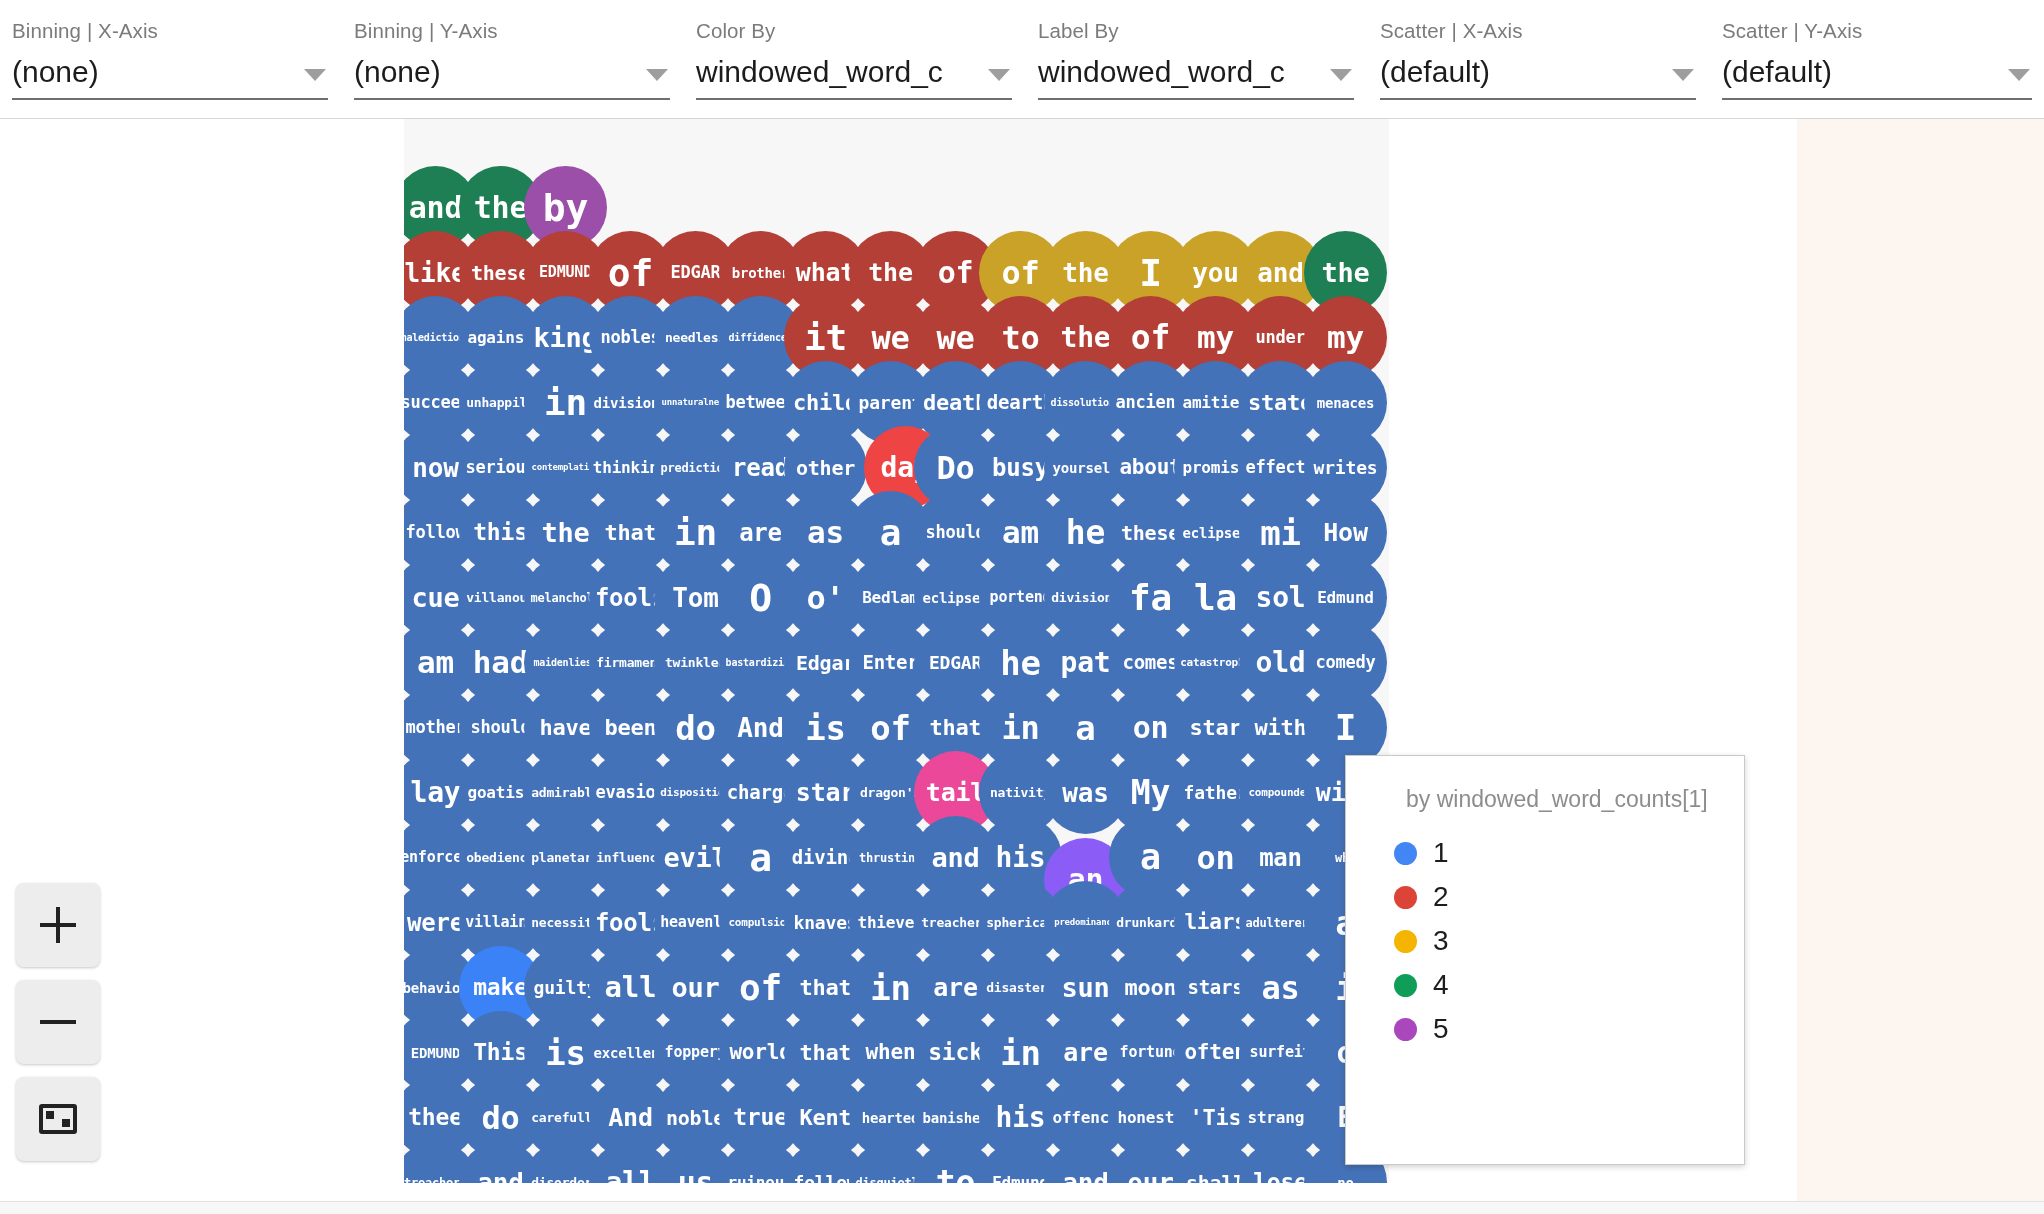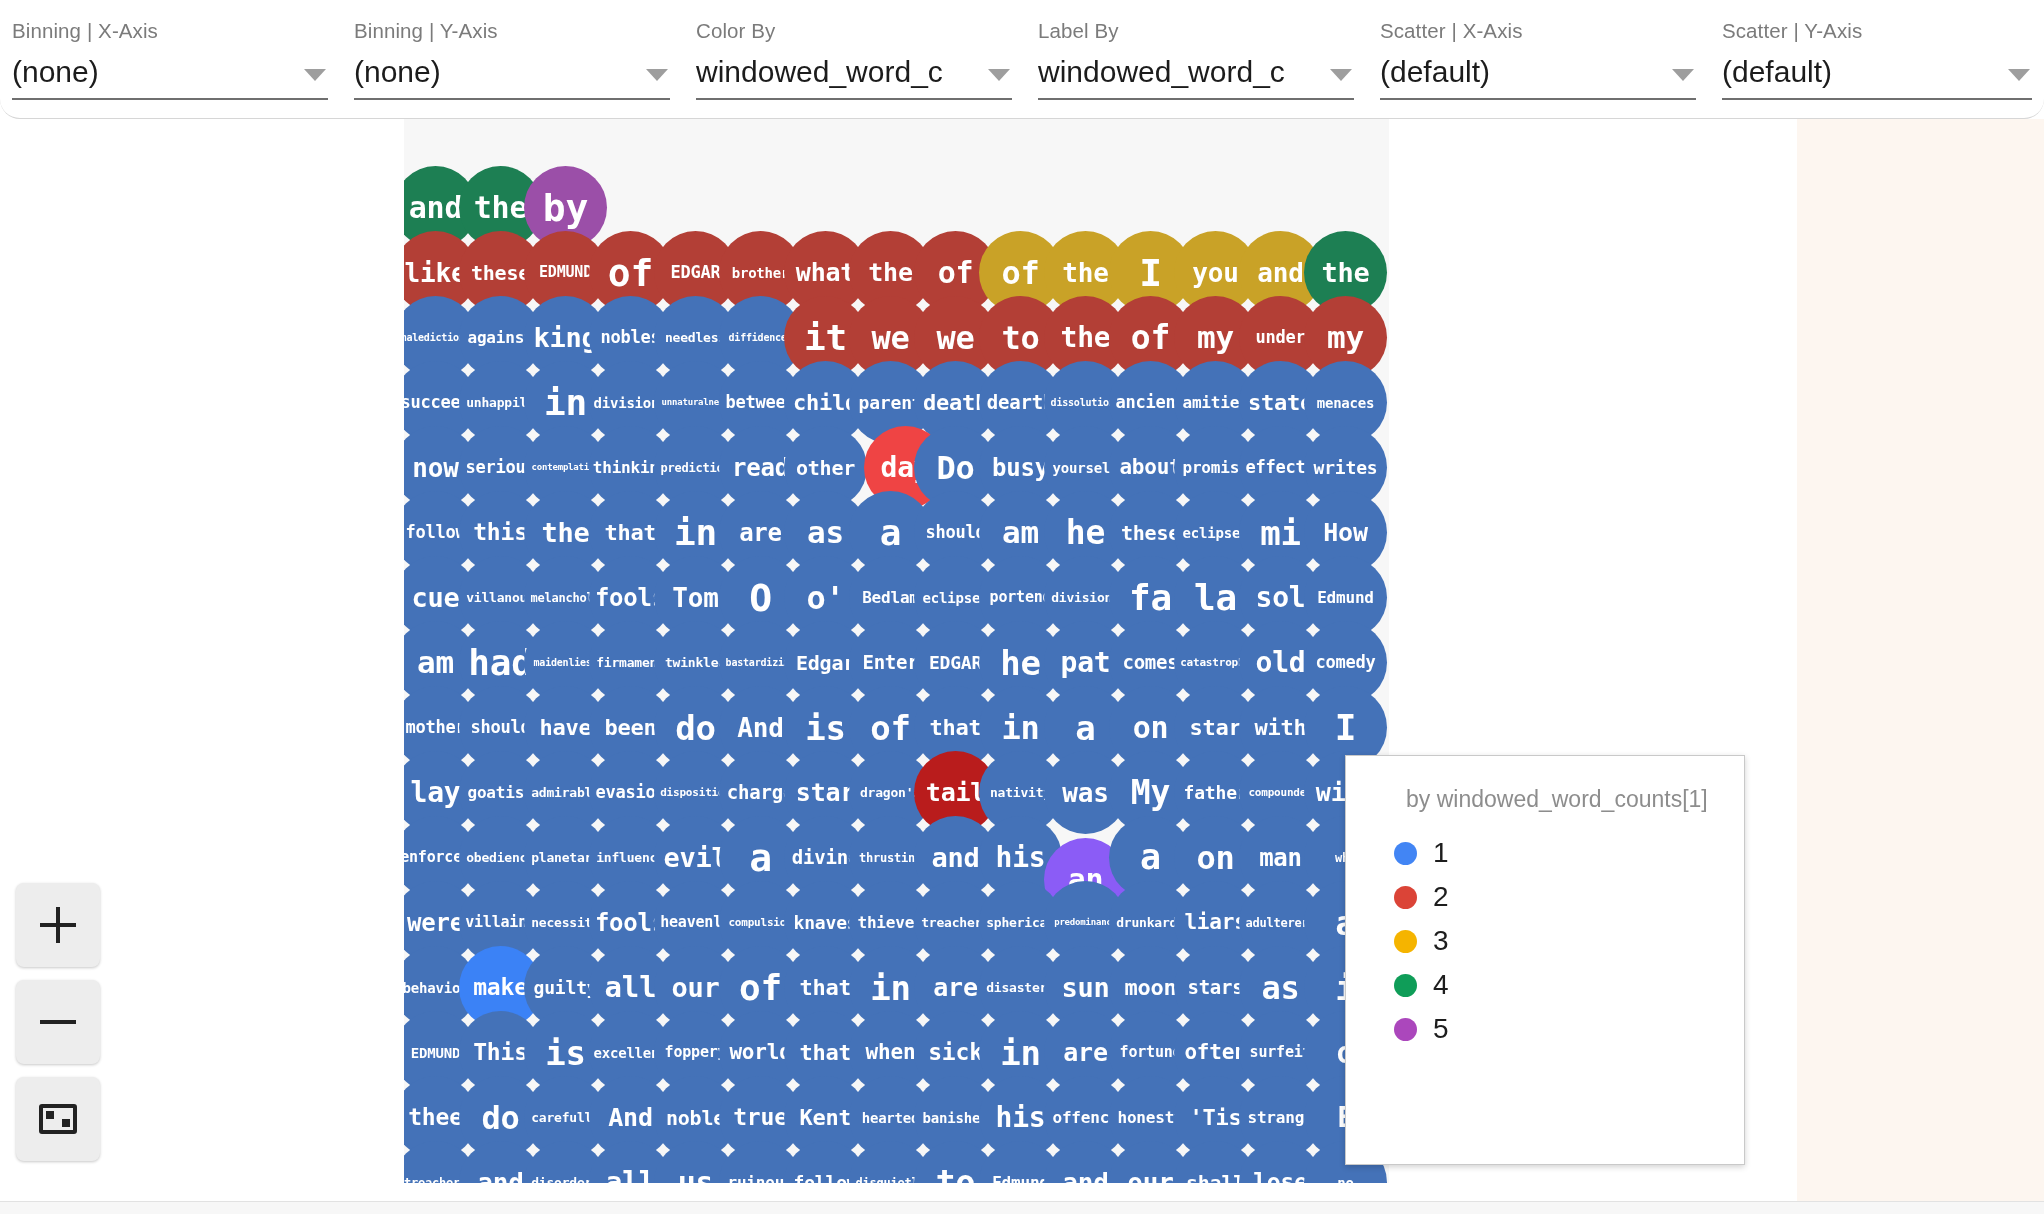--- a/index.html
+++ b/index.html
@@ -9,21 +9,20 @@
     font-family:"Liberation Sans", sans-serif;
     -webkit-font-smoothing:antialiased;
   }
   #root{position:relative;width:2044px;height:1214px;}
 
   
   .toolbar{
     position:absolute;left:0;top:0;width:2044px;height:119px;
     background:#fff;box-sizing:border-box;
     border-bottom:1px solid #d6d6d6;
-    border-radius:20px;
   }
   .field{position:absolute;top:18px;box-sizing:border-box;}
   .field-label{
     font-size:20.5px;color:#7b7b7b;letter-spacing:.1px;
     white-space:nowrap;line-height:26px;
   }
   .field-ctl{
     position:relative;margin-top:6px;
     border-bottom:2px solid #6f6f6f;height:48px;
   }
@@ -402,21 +401,21 @@
         <div class="bubble" style="left: 640px; top: 446px; width: 83px; height: 83px; background: rgb(68, 114, 184);">
           <span style="font-size: 13px;">divisions</span>
         </div>
         <div class="bubble" style="left: 705px; top: 446px; width: 83px; height: 83px; background: rgb(68, 114, 184);">
           <span style="font-size: 36px;">fa</span>
         </div>
         <div class="bubble" style="left: -10px; top: 511px; width: 83px; height: 83px; background: rgb(68, 114, 184);">
           <span style="font-size: 31px;">am</span>
         </div>
         <div class="bubble" style="left: 55px; top: 511px; width: 83px; height: 83px; background: rgb(68, 114, 184);">
-          <span style="font-size: 36px;">had</span>
+          <span style="font-size: 31px;">had</span>
         </div>
         <div class="bubble" style="left: 120px; top: 511px; width: 83px; height: 83px; background: rgb(68, 114, 184);">
           <span style="font-size: 10px;">maidenliest</span>
         </div>
         <div class="bubble" style="left: 185px; top: 511px; width: 83px; height: 83px; background: rgb(68, 114, 184);">
           <span style="font-size: 13px;">firmament</span>
         </div>
         <div class="bubble" style="left: 250px; top: 511px; width: 83px; height: 83px; background: rgb(68, 114, 184);">
           <span style="font-size: 13px;">twinkled</span>
         </div>
@@ -494,21 +493,21 @@
         </div>
         <div class="bubble" style="left: 315px; top: 641px; width: 83px; height: 83px; background: rgb(68, 114, 184);">
           <span style="font-size: 19px;">charge</span>
         </div>
         <div class="bubble" style="left: 380px; top: 641px; width: 83px; height: 83px; background: rgb(68, 114, 184);">
           <span style="font-size: 25px;">star</span>
         </div>
         <div class="bubble" style="left: 445px; top: 641px; width: 83px; height: 83px; background: rgb(68, 114, 184);">
           <span style="font-size: 13px;">dragon's</span>
         </div>
-        <div class="bubble" style="left: 510px; top: 641px; width: 83px; height: 83px; background: #b91c1c;">
+        <div class="bubble" style="left: 510px; top: 641px; width: 83px; height: 83px; background: #ec4899;">
           <span style="font-size: 25px;">tail</span>
         </div>
         <div class="bubble" style="left: 575px; top: 641px; width: 83px; height: 83px; background: rgb(68, 114, 184);">
           <span style="font-size: 13px;">nativity</span>
         </div>
         <div class="bubble" style="left: 640px; top: 641px; width: 83px; height: 83px; background: rgb(68, 114, 184);">
           <span style="font-size: 26px;">was</span>
         </div>
         <div class="bubble" style="left: 705px; top: 641px; width: 83px; height: 83px; background: rgb(68, 114, 184);">
           <span style="font-size: 33px;">My</span>

